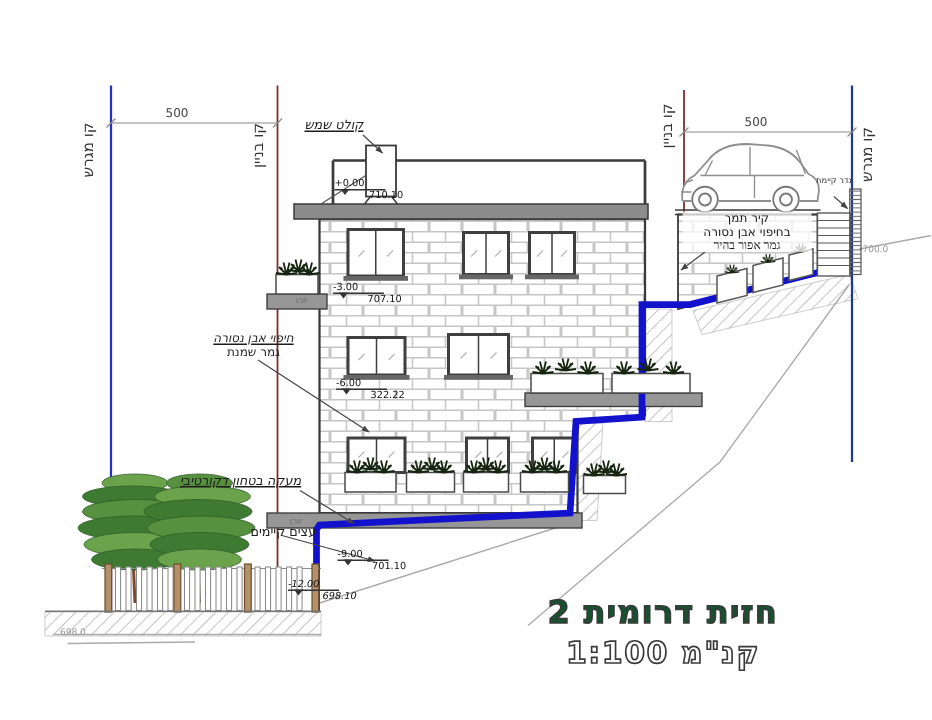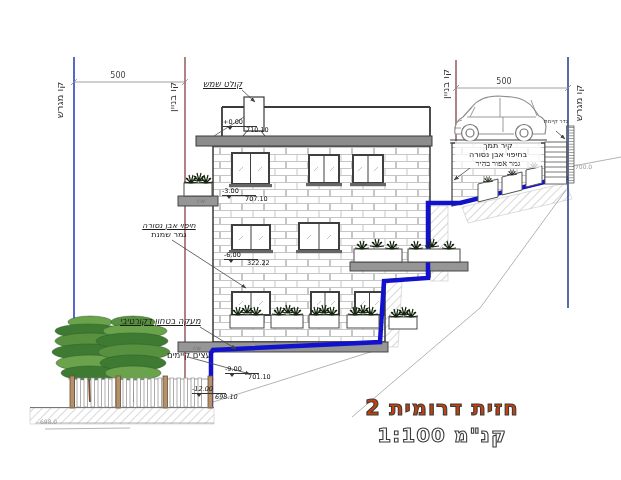--- a/index.html
+++ b/index.html
@@ -14,21 +14,21 @@
   .block .bg{background:rgba(255,255,255,.75);}
   .tiny{position:absolute;font-size:5.5px;line-height:6px;color:#333;direction:rtl;text-align:center;}
   .topo{position:absolute;font-size:6px;color:#999;}
   .cw{position:absolute;font-size:6px;font-style:italic;color:#777;}
   .marker{position:absolute;width:36px;font-size:6.5px;line-height:7px;color:#111;}
   .marker .rel{display:block;padding-left:0;border-bottom:1px solid #333;width:34px;box-sizing:border-box;}
   .marker .abs{display:block;padding-left:23px;}
   .marker .tri{position:absolute;left:4px;top:7px;width:0;height:0;
                border-left:3.5px solid transparent;border-right:3.5px solid transparent;border-top:4.5px solid #333;}
   .title1{position:absolute;left:357px;top:396px;width:170px;text-align:center;font-size:21px;font-weight:bold;
-          color:#c2410c;-webkit-text-stroke:1.1px #3a3a3a;direction:rtl;letter-spacing:1px;}
+          color:#14532d;-webkit-text-stroke:1.1px #3a3a3a;direction:rtl;letter-spacing:1px;}
   .title2{position:absolute;left:357px;top:423px;width:170px;text-align:center;font-size:20px;font-weight:bold;
           color:#fff;-webkit-text-stroke:1.1px #3a3a3a;direction:rtl;letter-spacing:1px;}
 </style>
 </head>
 <body>
 
 <div class="canvas">
 
 <svg width="621" height="480" viewBox="0 0 621 480">
   <defs>

